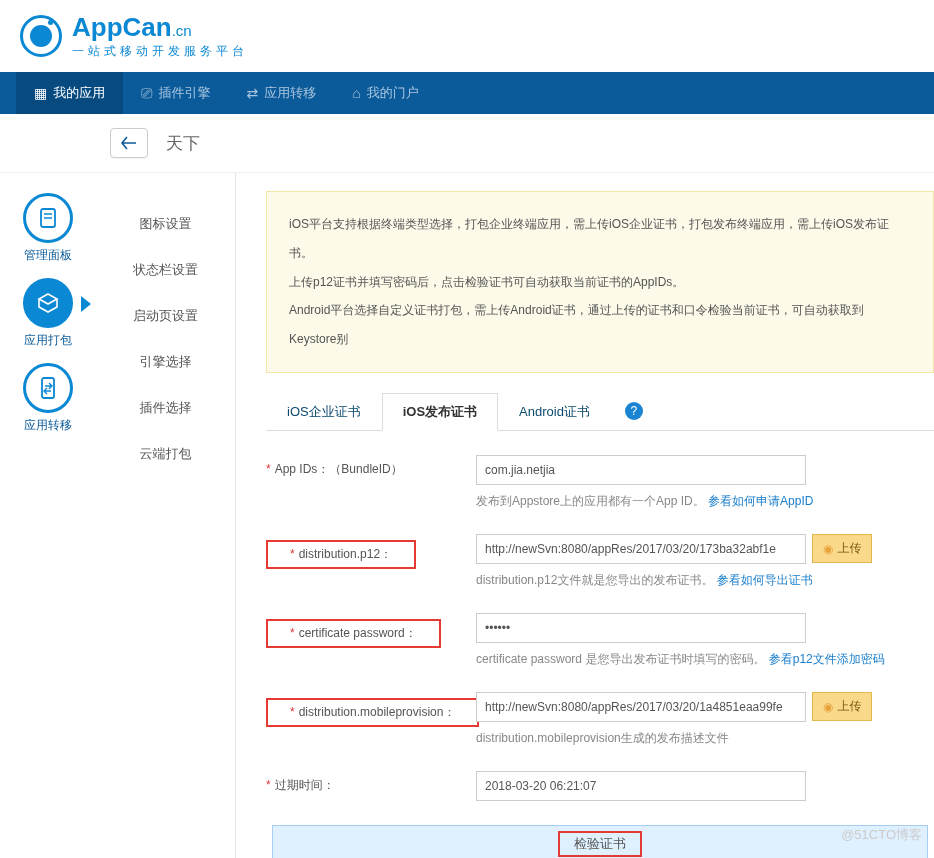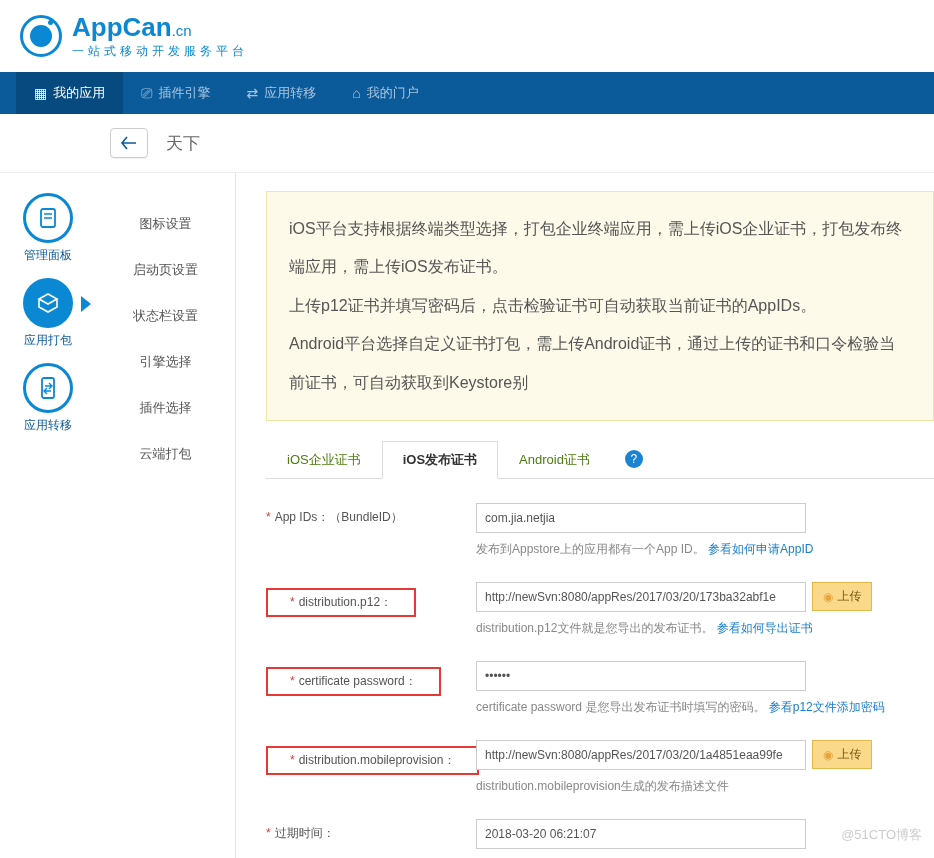--- a/index.html
+++ b/index.html
@@ -21,23 +21,23 @@
 .body-wrap { display: flex; }
 .leftmost { width: 96px; padding-top: 10px; display: flex; flex-direction: column; align-items: center; }
 .left-node { margin: 10px 0 4px; display: flex; flex-direction: column; align-items: center; color: #0b5b9a; font-size: 12px; cursor: pointer; position:relative;}
 .left-circle { width: 50px; height: 50px; border-radius: 50%; border: 3px solid #0b88d4; background:#fff; display: flex; align-items: center; justify-content: center; color: #0b88d4; margin-bottom: 4px; }
 .left-circle.filled { background: #0b88d4; color: #fff; }
 .side-arrow { position:absolute; right:-18px; top:18px; width:0;height:0;border-top:8px solid transparent;border-bottom:8px solid transparent;border-left:10px solid #0b88d4;}
 .submenu { width: 140px; padding: 28px 0; border-right: 1px solid #e5e5e5; display: flex; flex-direction: column; align-items: center; }
 .submenu-item { width: 100px; text-align: center; padding: 10px 0; color: #555; font-size: 13px; cursor: pointer; margin: 4px 0;}
 .submenu-item.active { background: #35b46e; color: #fff; }
 .main { flex: 1; padding: 18px 0 30px 30px; overflow: hidden; }
-.notice { background: #fdfae9; border: 1px solid #f3e6a5; padding: 18px 22px; color: #555; line-height: 2.4; font-size: 16px; margin-bottom: 20px; }
+.notice { background: #fdfae9; border: 1px solid #f3e6a5; padding: 18px 22px; color: #555; line-height: 2.4; font-size: 12px; margin-bottom: 20px; }
 .tabs { display: flex; align-items: center; border-bottom: 1px solid #ddd; margin-bottom: 24px; }
-.tab { padding: 9px 20px; color: #4d7c0f; cursor: pointer; border: 1px solid transparent; margin-bottom: -1px; }
+.tab { padding: 9px 20px; color: #0c4a6e; cursor: pointer; border: 1px solid transparent; margin-bottom: -1px; }
 .tab.active { border: 1px solid #ddd; border-bottom: 1px solid #fff; background: #fff; color:#333; font-weight:bold;}
 .help-circle { width: 18px; height: 18px; border-radius: 50%; background: #1a84d2; color: #fff; font-size: 12px; display: flex; align-items: center; justify-content: center; margin-left: 14px; cursor:pointer;}
 .red-box { border: 2px solid #e53935; }
 .form-row { display: flex; align-items: flex-start; margin-bottom: 24px; }
 .form-label { width: 210px; color: #555; font-size: 12px; padding-top: 6px; }
 .req { color: #d73a3a; margin-right: 4px; }
 .form-field { flex: 1; }
 .form-field input { width: 330px; height: 30px; border: 1px solid #ccc; padding: 0 8px; font-size: 12px; color: #555; }
 .hint { font-size: 12px; color: #888; margin-top: 8px; }
 .hint a { color: #1a7fcc; text-decoration: none; }
@@ -120,22 +120,22 @@
             <rect x="7" y="3" width="12" height="20" rx="2" stroke="#0b88d4" stroke-width="1.8" fill="none"></rect>
             <path d="M10 11 H16 M14 8 L17 11 L14 14 M16 16 H10 M12 13 L9 16 L12 19" stroke="#0b88d4" stroke-width="1.4" fill="none"></path>
           </svg>
         </div>
       <span>应用转移</span>
     </div>
   </div>
 
   <div class="submenu">
     <div class="submenu-item">图标设置</div>
+    <div class="submenu-item">状态栏设置</div>
     <div class="submenu-item">启动页设置</div>
-    <div class="submenu-item">状态栏设置</div>
     <div class="submenu-item">引擎选择</div>
     <div class="submenu-item">插件选择</div>
     <div class="submenu-item">云端打包</div>
   </div>
 
   <div class="main">
     <div class="notice">
       <div>iOS平台支持根据终端类型选择，打包企业终端应用，需上传iOS企业证书，打包发布终端应用，需上传iOS发布证书。</div>
       <div>上传p12证书并填写密码后，点击检验证书可自动获取当前证书的AppIDs。</div>
       <div>Android平台选择自定义证书打包，需上传Android证书，通过上传的证书和口令检验当前证书，可自动获取到Keystore别</div>

